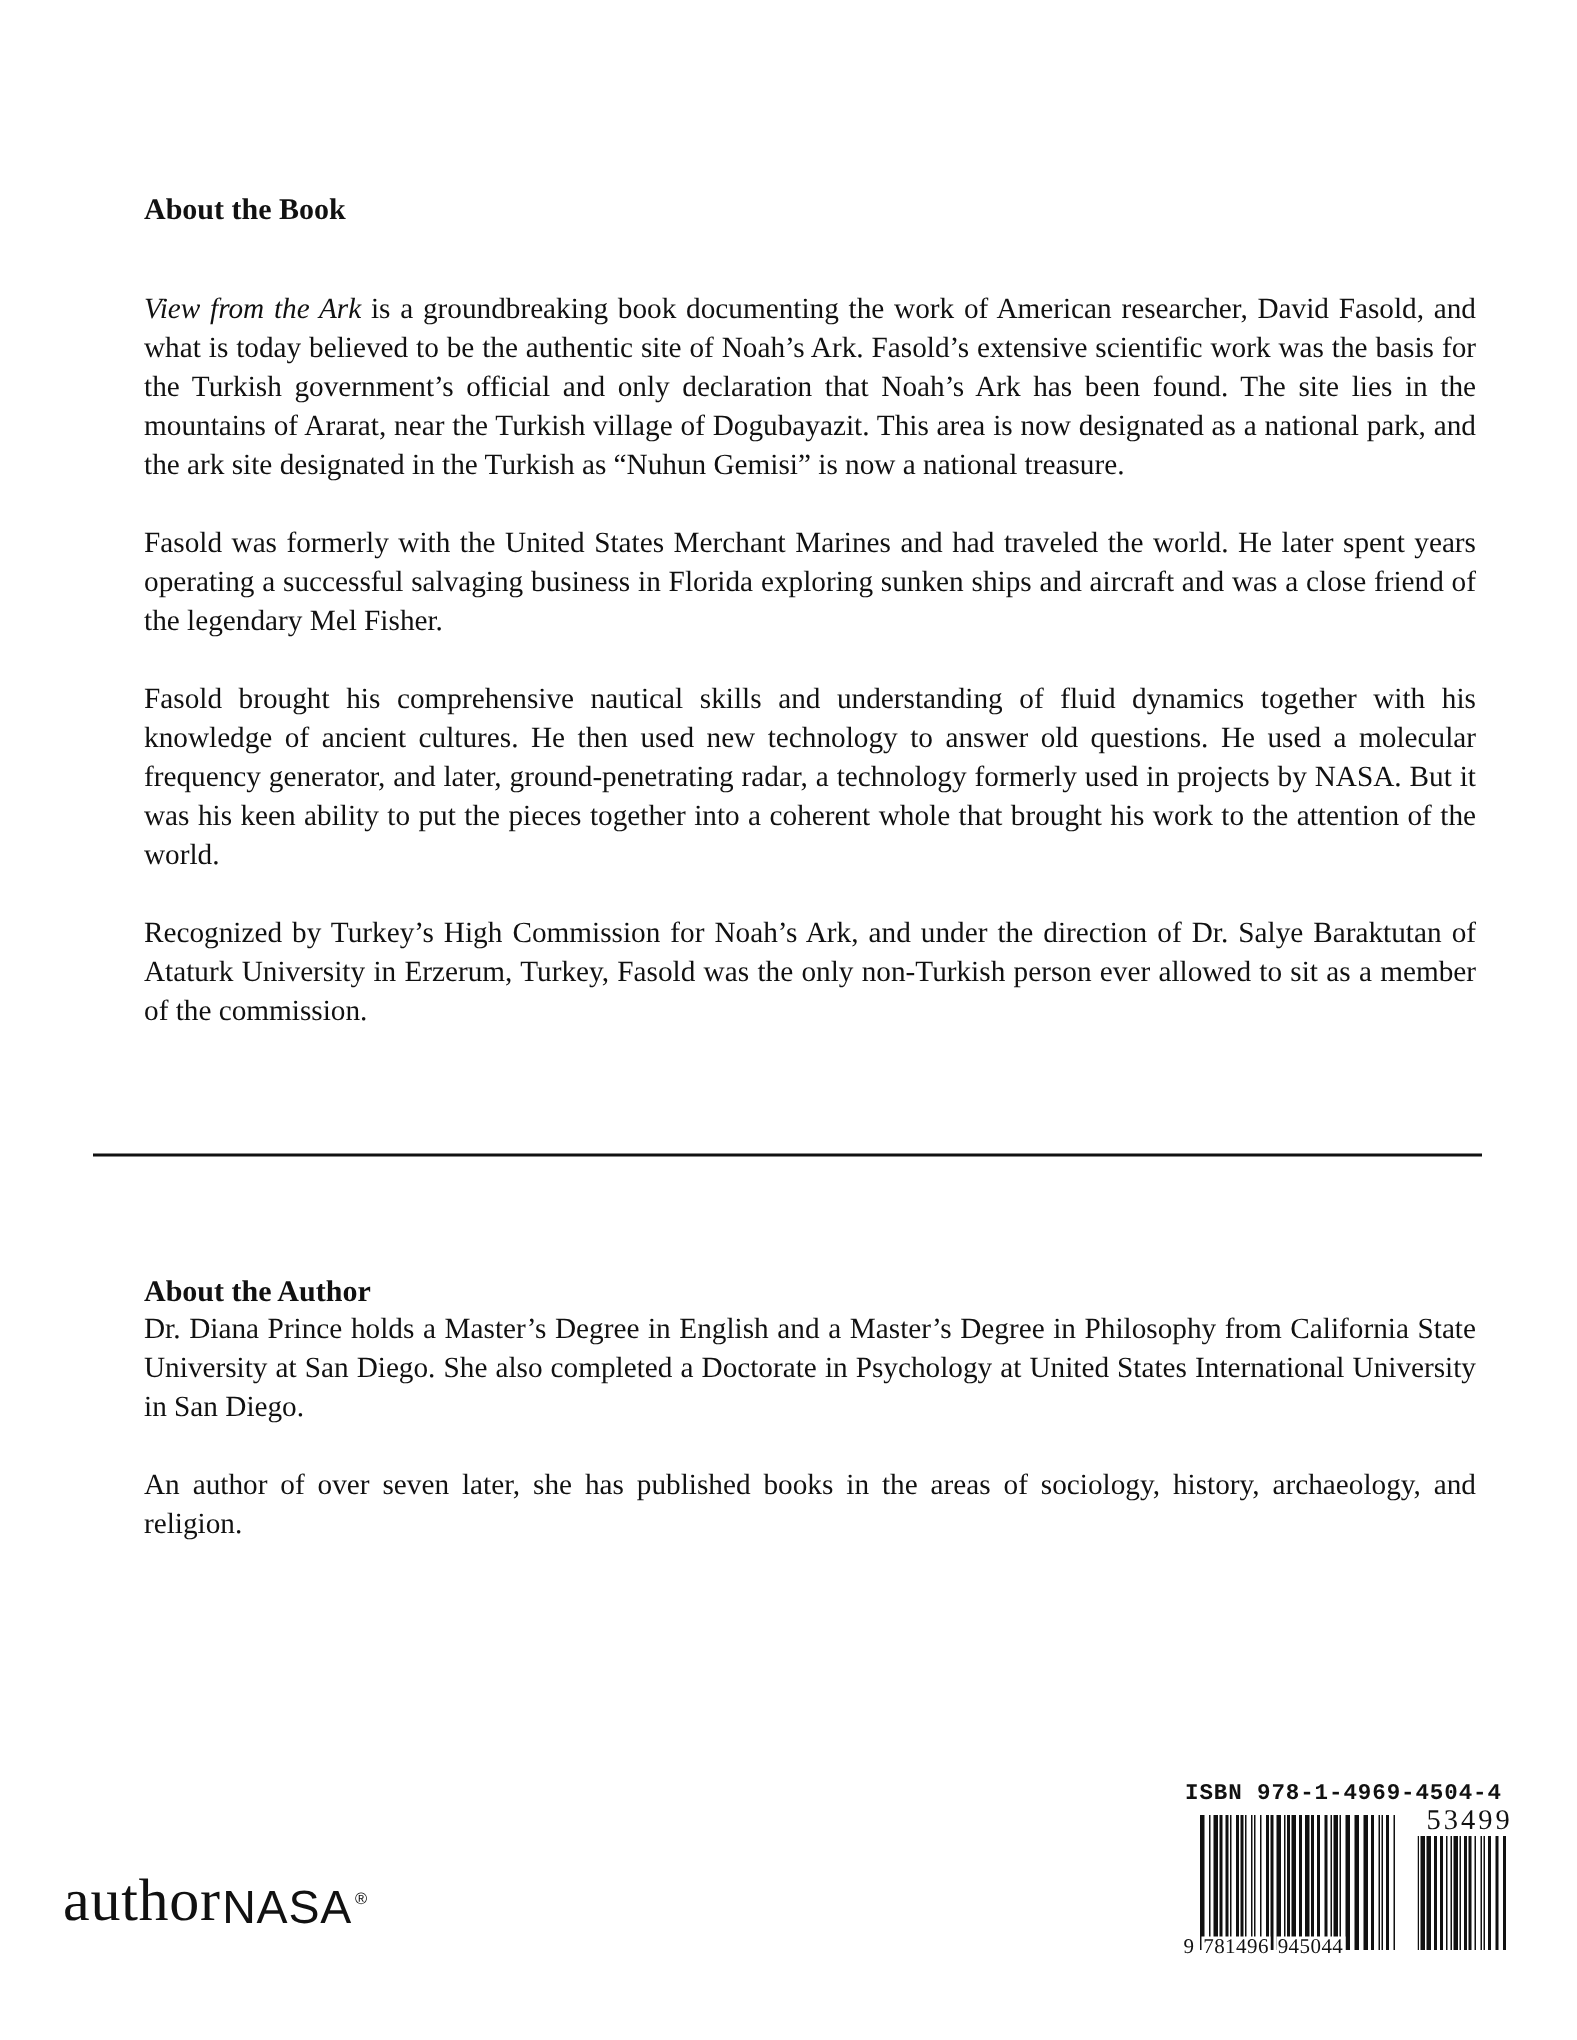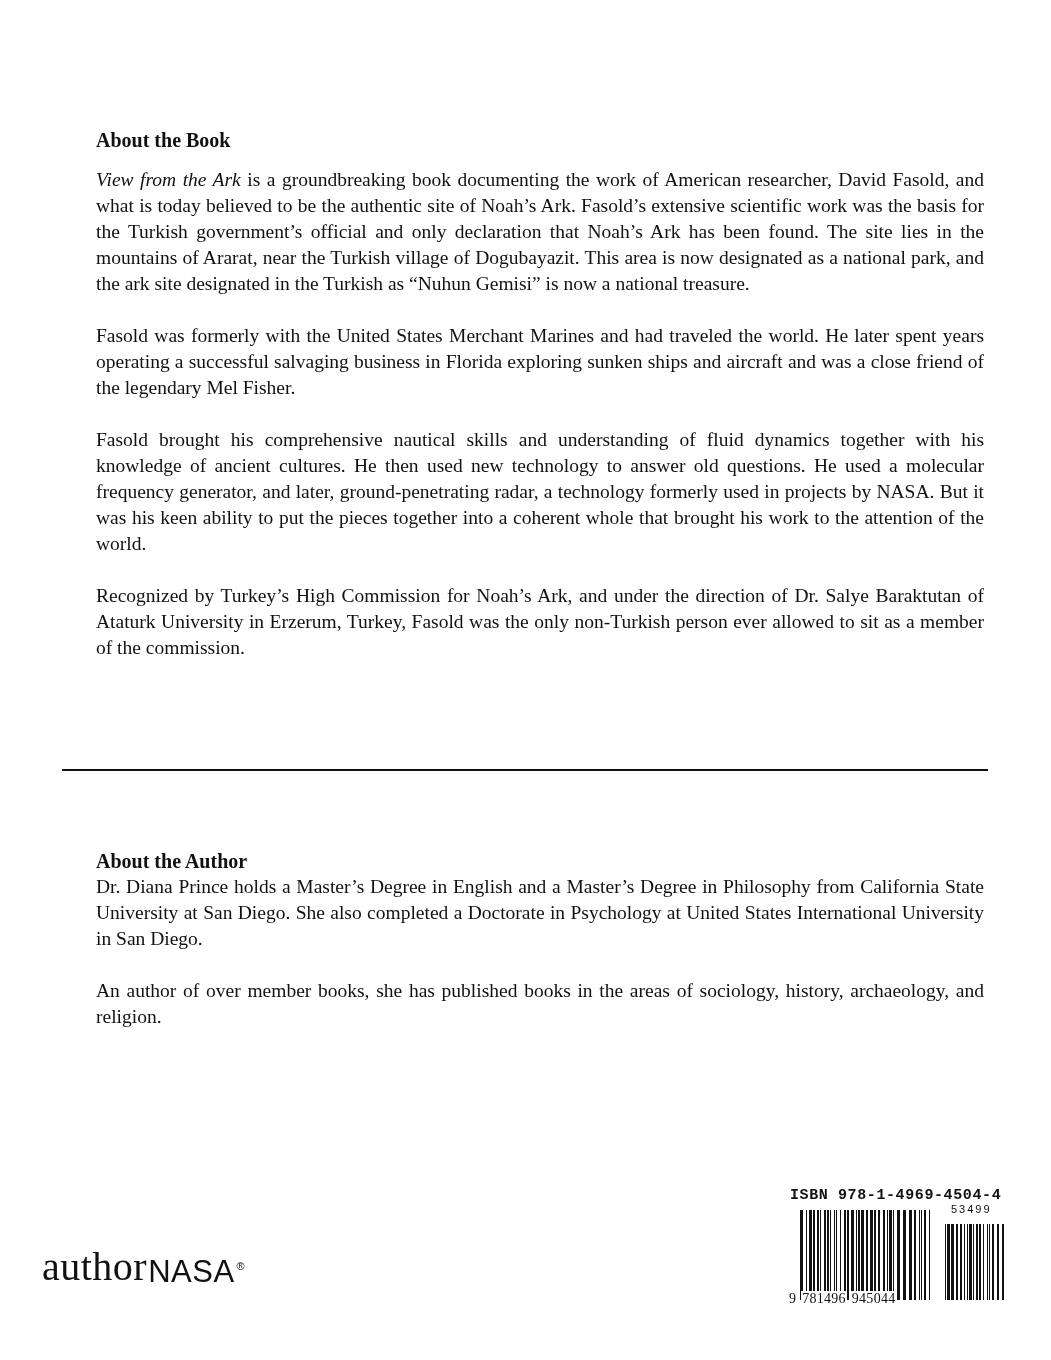--- a/index.html
+++ b/index.html
@@ -2,33 +2,33 @@
 <html><head>
 <meta charset="utf-8">
 <style>
   html, body { margin: 0; padding: 0; background: #ffffff; }
   body { width: 1051px; height: 1360px; position: relative; overflow: hidden;
          font-family: "Liberation Serif", serif; color: #111; }
   .section { position: absolute; left: 96px; width: 888px; }
   .heading { font-size: 20px; line-height: 26px; margin: 0; }
   .para { font-size: 19.5px; line-height: 26px; margin: 0; text-align: justify; }
   #book-section { top: 127px; }
-  #book-section .heading { margin-bottom: 14px; }
+  #book-section .heading { margin-bottom: 41px; }
   #book-section .para { margin-bottom: 26px; }
   #author-section { top: 848px; }
   #author-section .heading { }
   #author-section .para { margin-bottom: 26px; }
   .divider { position: absolute; left: 62px; top: 769px; width: 926px; height: 2px; background: #111; }
   .logo { position: absolute; left: 42px; top: 1250px; height: 40px; display: flex; align-items: flex-end; }
   .logo .author { font-family: "Liberation Serif", serif; font-size: 40px; letter-spacing: 0.5px; color: #111; }
   .logo .house { font-family: "Liberation Sans", sans-serif; font-size: 31px; letter-spacing: 0.5px; color: #111; margin-left: 1px; }
   .logo .reg { font-family: "Liberation Sans", sans-serif; font-size: 11px; vertical-align: top; position: relative; top: -18px; margin-left: 2px; }
   .barcode { position: absolute; left: 788px; top: 1190px; width: 220px; height: 118px; }
   .isbn-text { position: absolute; left: 2px; top: -3px; font-family: Liberation Mono, monospace; font-size: 15px; font-weight: bold; letter-spacing: 0.6px; color: #111; white-space: nowrap; }
-  .price-text { position: absolute; left: 163px; top: 13px; font-family: Liberation Sans, sans-serif; font-size: 11px; letter-spacing: 2px; color: #111; }
+  .price-text { position: absolute; left: 163px; top: 13px; font-family: Liberation Serif, serif; font-size: 19px; letter-spacing: 2px; color: #111; }
   .bars-main { position: absolute; left: 12px; top: 20px; width: 133px; height: 90px; }
   .bars-addon { position: absolute; left: 157px; top: 34px; width: 62px; height: 76px; }
   .ean-text { position: absolute; left: 0px; top: 101px; font-family: Liberation Serif, serif; font-size: 14px; color: #111; background: transparent; white-space: nowrap; letter-spacing: 0.3px; }
   .ean-text span { background: #fff; padding: 0 1px; }
 </style>
 </head>
 <body>
 
 <div class="section" id="book-section">
   <h2 class="heading">About the Book</h2>
@@ -36,21 +36,21 @@
   <p class="para">Fasold was formerly with the United States Merchant Marines and had traveled the world. He later spent years operating a successful salvaging business in Florida exploring sunken ships and aircraft and was a close friend of the legendary Mel Fisher.</p>
   <p class="para">Fasold brought his comprehensive nautical skills and understanding of fluid dynamics together with his knowledge of ancient cultures. He then used new technology to answer old questions. He used a molecular frequency generator, and later, ground-penetrating radar, a technology formerly used in projects by NASA. But it was his keen ability to put the pieces together into a coherent whole that brought his work to the attention of the world.</p>
   <p class="para">Recognized by Turkey’s High Commission for Noah’s Ark, and under the direction of Dr. Salye Baraktutan of Ataturk University in Erzerum, Turkey, Fasold was the only non-Turkish person ever allowed to sit as a member of the commission.</p>
 </div>
 
 <div class="divider"></div>
 
 <div class="section" id="author-section">
   <h2 class="heading">About the Author</h2>
   <p class="para">Dr. Diana Prince holds a Master’s Degree in English and a Master’s Degree in Philosophy from California State University at San Diego. She also completed a Doctorate in Psychology at United States International University in San Diego.</p>
-  <p class="para">An author of over member books, she has published books in the areas of sociology, history, archaeology, and religion.</p>
+  <p class="para">An author of over seven later, she has published books in the areas of sociology, history, archaeology, and religion.</p>
 </div>
 
 <div class="logo">
   <span class="author">author</span>
     <span class="house">NASA</span>
     <span class="reg">®</span>
 </div>
 
 <div class="barcode">
   <div class="isbn-text">ISBN 978-1-4969-4504-4</div>

